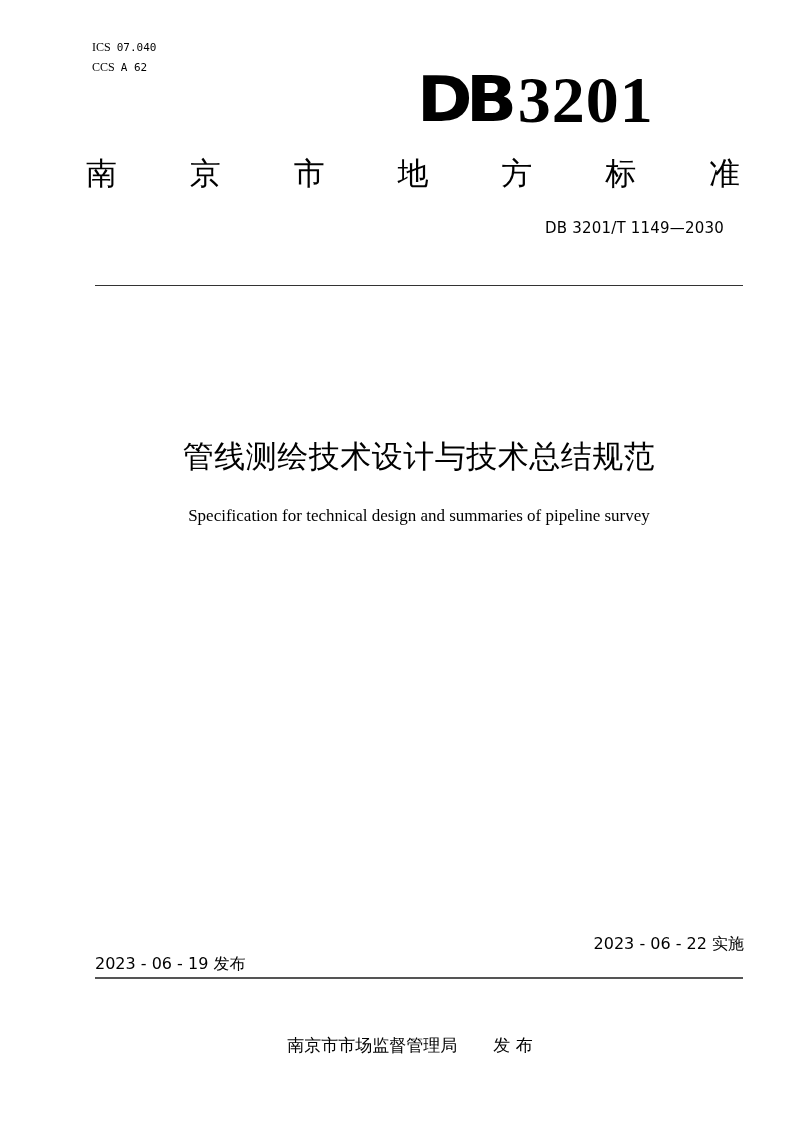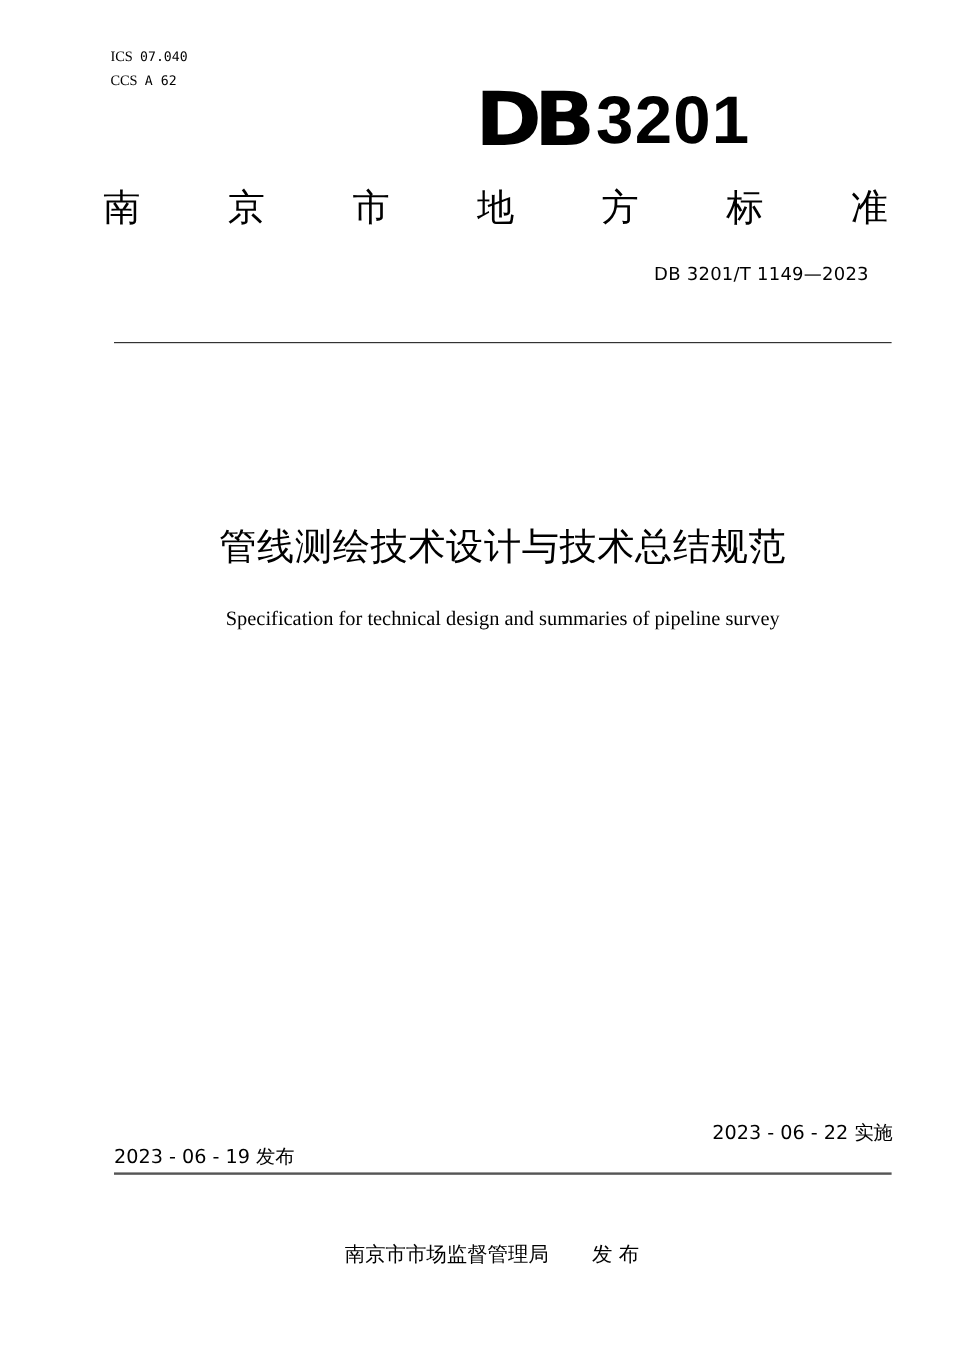--- a/index.html
+++ b/index.html
@@ -2,23 +2,23 @@
 <html><head>
   <meta charset="utf-8">
   <style>
     html, body { margin: 0; padding: 0; background: #ffffff; }
     body { width: 800px; height: 1132px; position: relative; overflow: hidden; color: #000; font-family: "DejaVu Sans", sans-serif; }
     .abs { position: absolute; }
     .meta { left: 92px; font-size: 12px; line-height: 14px; font-family: "Liberation Serif", serif; }
     .meta .code { font-family: "DejaVu Sans Mono", monospace; font-size: 11px; margin-left: 6px; }
     #ics { top: 40px; }
     #ccs { top: 60px; }
-    #logo { left: 396px; top: 68px; height: 60px; display: flex; align-items: flex-end; }
+    #logo { left: 417px; top: 68px; height: 60px; display: flex; align-items: flex-end; }
     #logo .db { font-family: "DejaVu Sans", sans-serif; font-weight: 900; font-size: 62px; line-height: 56px; letter-spacing: -6px; transform: scaleX(1.08); transform-origin: left bottom; display: inline-block; }
-    #logo .num { font-family: Liberation Sans, sans-serif; font-weight: bold; font-size: 56px; line-height: 56px; margin-left: 14px; letter-spacing: 1px; }
+    #logo .num { font-family: Liberation Serif, serif; font-weight: bold; font-size: 66px; line-height: 56px; margin-left: 14px; letter-spacing: 1px; }
     #std-type { left: 86px; top: 153px; width: 654px; display: flex; justify-content: space-between; font-size: 31px; line-height: 40px; }
     #std-number { right: 76px; top: 219px; font-size: 15px; font-family: "DejaVu Sans", sans-serif; letter-spacing: 0.2px; }
     .rule { left: 95px; width: 648px; height: 1px; background: #333; }
     #rule-top { top: 285px; }
     #title-cn { left: 0; width: 838px; top: 436px; text-align: center; font-size: 31px; line-height: 40px; letter-spacing: 0.5px; }
     #title-en { left: 0; width: 838px; top: 506px; text-align: center; font-size: 17px; font-family: "Liberation Serif", serif; }
     #pub-date { left: 95px; top: 954px; font-size: 16px; text-align: center; }
     #impl-date { right: 56px; top: 934px; font-size: 16px; }
     #rule-bottom { top: 977px; height: 2px; background: #555; }
     #issuer { left: 0; width: 820px; top: 1034px; text-align: center; font-size: 17px; }
@@ -42,21 +42,21 @@
 <div class="abs" id="std-type">
   <span>南</span>
   <span>京</span>
   <span>市</span>
   <span>地</span>
   <span>方</span>
   <span>标</span>
   <span>准</span>
 </div>
 
-<div class="abs" id="std-number">DB 3201/T 1149—2023</div>
+<div class="abs" id="std-number">DB 3201/T 1149—2030</div>
 
 <div class="abs rule" id="rule-top"></div>
 
 <div class="abs" id="title-cn">管线测绘技术设计与技术总结规范</div>
 <div class="abs" id="title-en">Specification for technical design and summaries of pipeline survey</div>
 
 <div class="abs" id="pub-date">2023 - 06 - 19 发布</div>
 <div class="abs" id="impl-date">2023 - 06 - 22 实施</div>
 
 <div class="abs rule" id="rule-bottom"></div>

